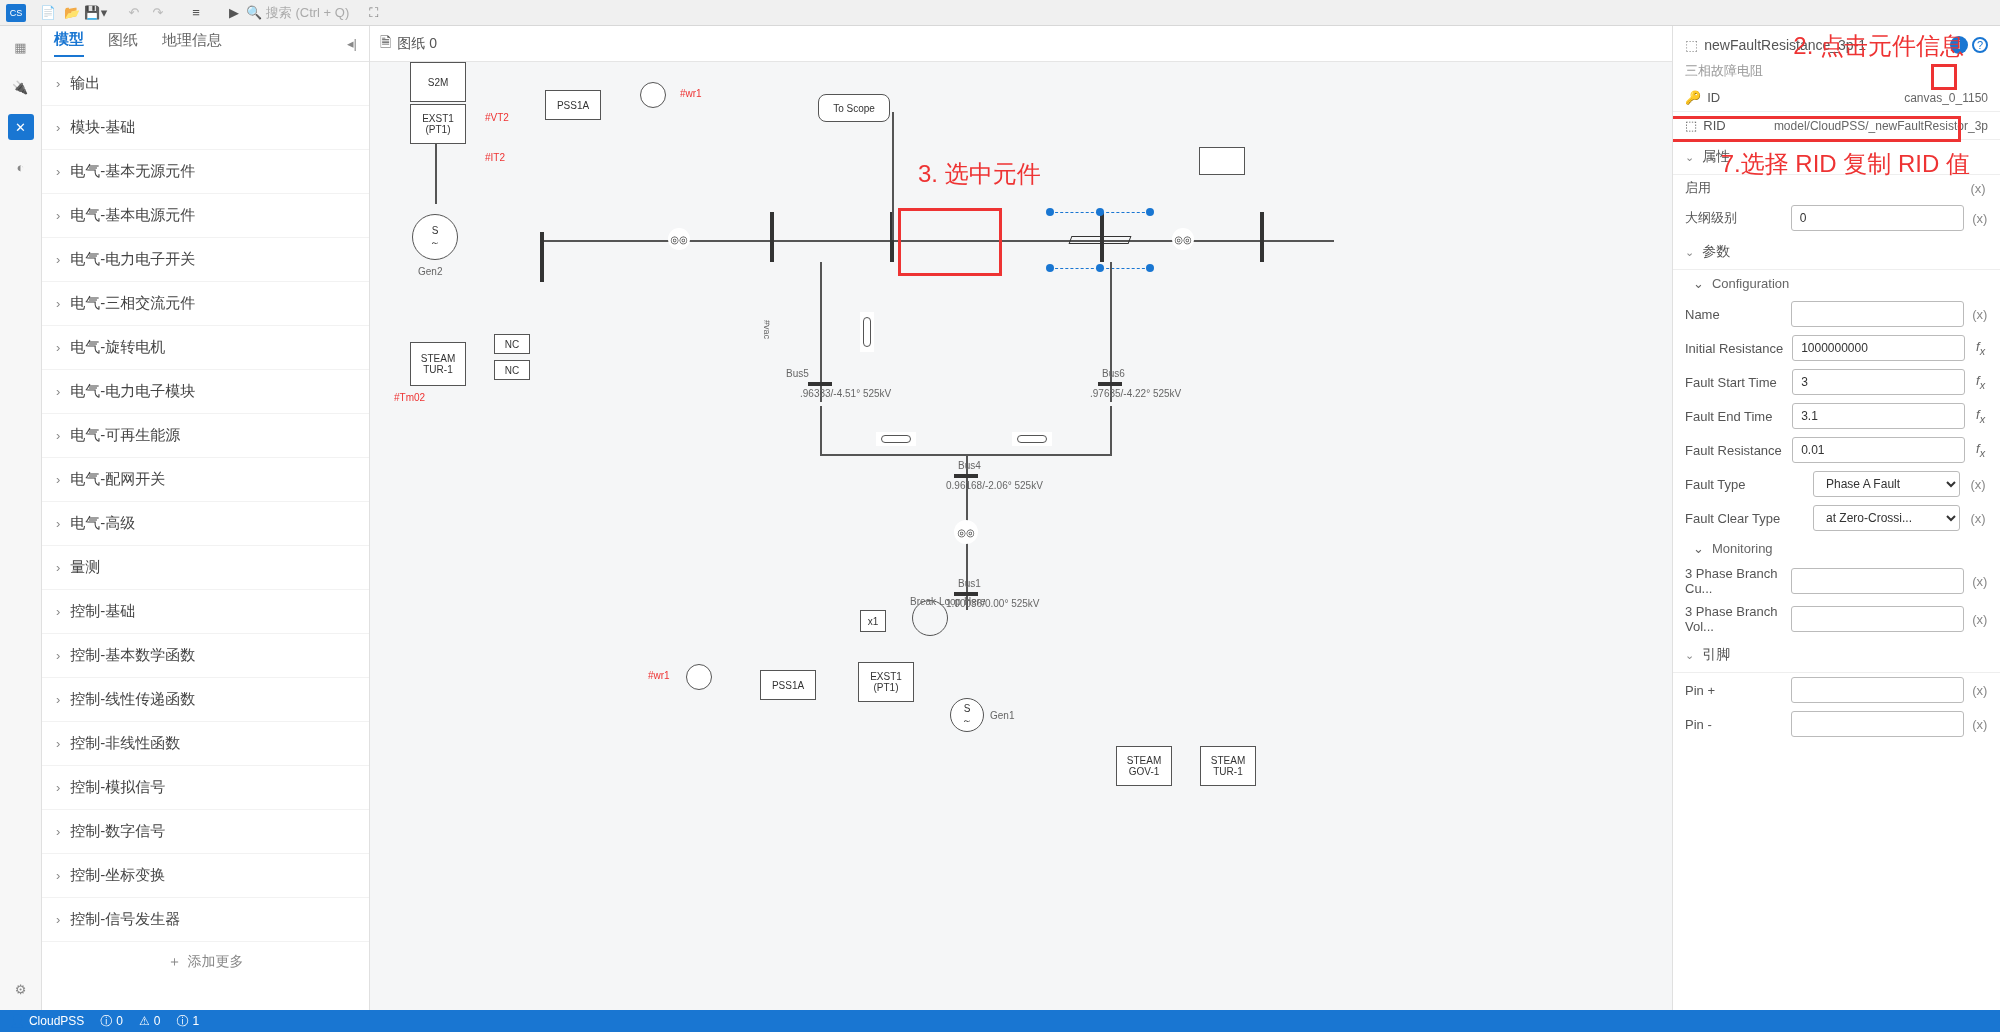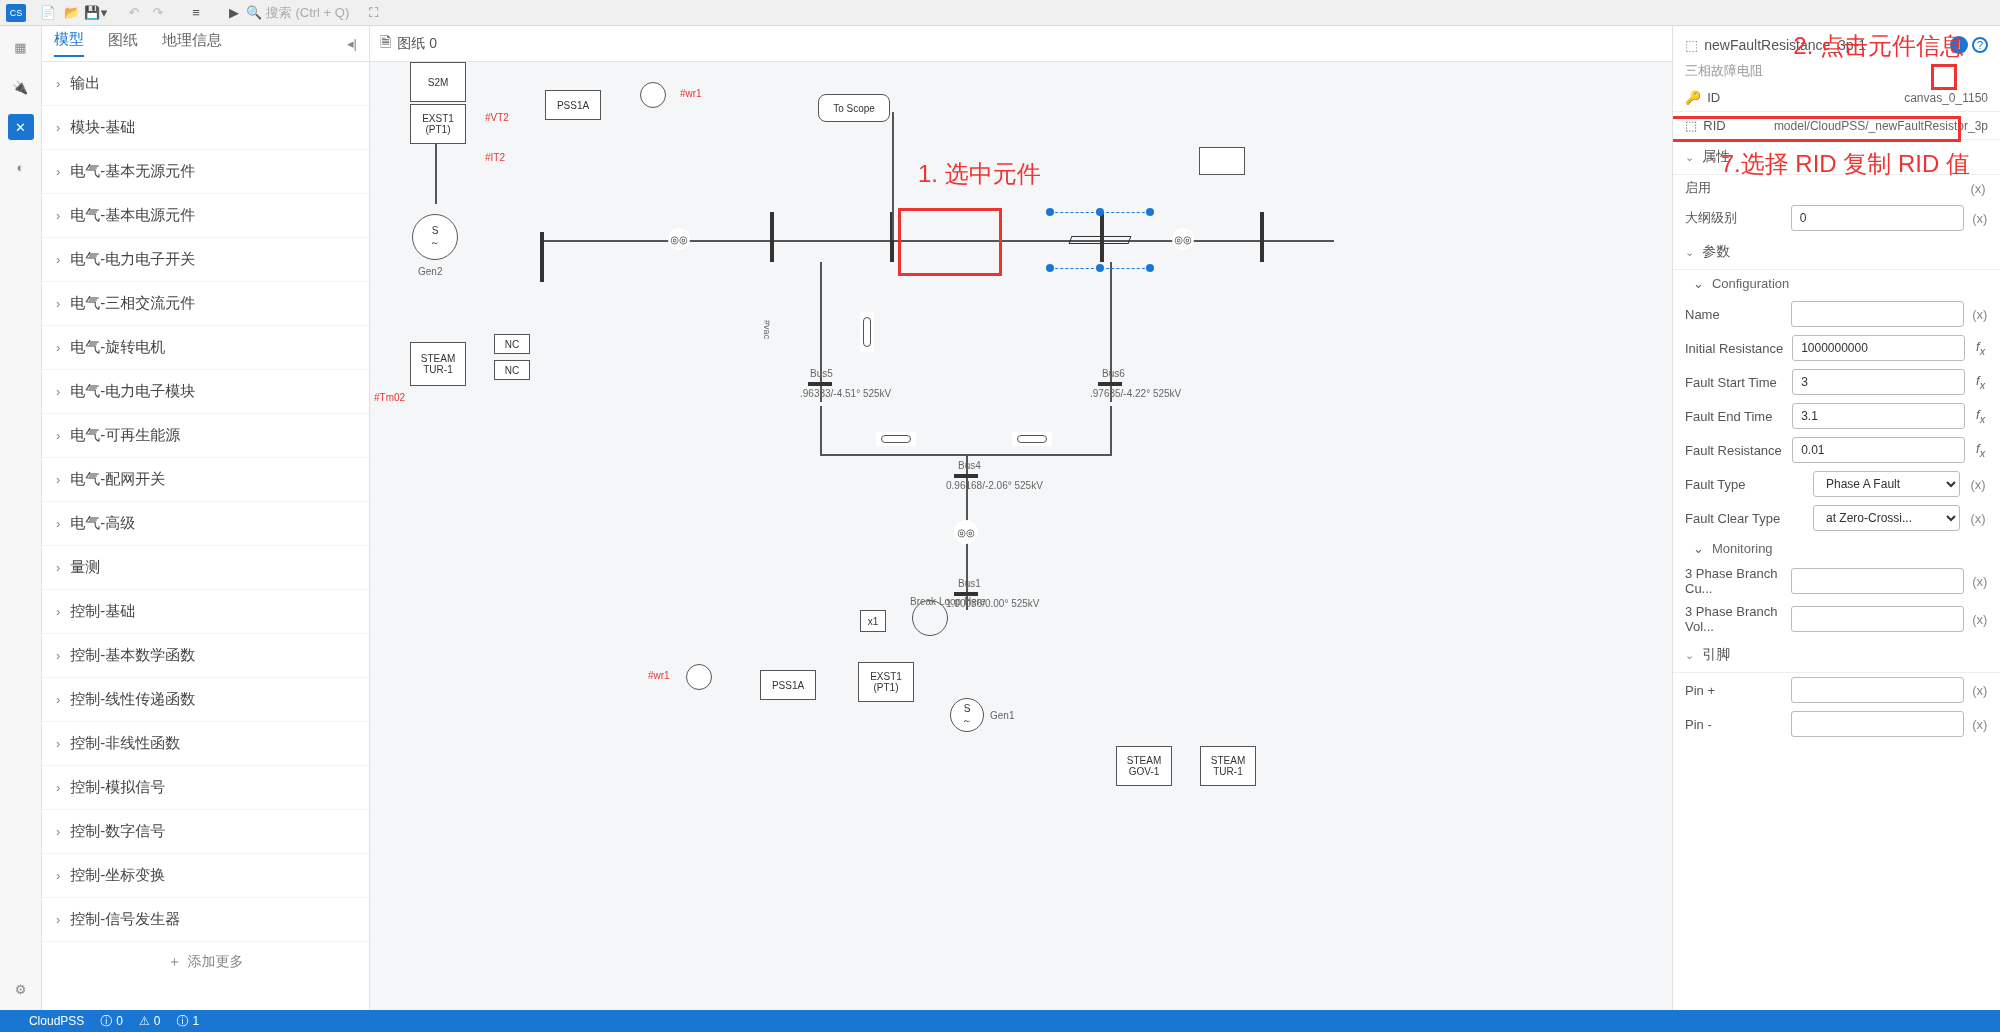--- a/index.html
+++ b/index.html
@@ -10,21 +10,21 @@
 .topbar .title { flex: 1; text-align: center; color: #666; font-size: 14px; }
 .topbar .search { color: #aaa; font-size: 13px; margin-right: 20px; }
 .topbar .fs { width: 20px; color: #777; }
 .leftbar { position: absolute; top: 26px; left: 0; width: 42px; bottom: 22px; background: #f7f7f7; border-right: 1px solid #e0e0e0; display: flex; flex-direction: column; align-items: center; padding-top: 8px; gap: 14px; }
 .leftbar .lb { width: 26px; height: 26px; display:flex;align-items:center;justify-content:center;color:#888;border-radius:3px;cursor:pointer;}
 .leftbar .lb.active { background:#1976d2;color:#fff;}
 .leftbar .settings{margin-top:auto;margin-bottom:8px;}
 .palette { position: absolute; top: 26px; left: 42px; width: 328px; bottom: 22px; background: #fff; border-right: 1px solid #e0e0e0; overflow-y: auto; }
 .palette .tabs { height: 36px; border-bottom: 1px solid #e5e5e5; display: flex; align-items: center; padding: 0 12px; gap: 24px; }
 .palette .tab { font-size: 15px; color: #666; cursor: pointer; padding-bottom:6px;}
-.palette .tab.active { color: #1976d2; border-bottom: 2px solid #1976d2; font-weight:400;}
+.palette .tab.active { color: #1976d2; border-bottom: 2px solid #1976d2; font-weight:700;}
 .palette .collapse { margin-left:auto;color:#888;cursor:pointer;}
 .palette .cat { height: 44px; display: flex; align-items: center; padding: 0 14px; border-bottom: 1px solid #f2f2f2; cursor: pointer; font-size: 15px; color: #444; }
 .palette .cat .chev { margin-right: 10px; color: #888; font-size:13px;}
 .palette .more { height: 40px; display: flex; align-items: center; justify-content: center; color: #888; font-size:14px;gap:6px;}
 .canvas-header { position: absolute; top: 26px; left: 370px; right: 0; height: 36px; border-bottom: 1px solid #e5e5e5; display: flex; align-items: center; padding: 0 10px; }
 .canvas-header .doc { display:flex;align-items:center;gap:6px;color:#555;font-size:14px;}
 .canvas-header .zoomctl{margin-left:auto;display:flex;align-items:center;gap:16px;color:#666;}
 .canvas-header .zoomctl span{cursor:pointer;}
 .canvas { position: absolute; top: 62px; left: 370px; right: 328px; bottom: 22px; background: #f5f6f7; overflow: hidden; }
 .canvas .schem { position: absolute; inset: 0; color:#888;}
@@ -203,21 +203,21 @@
     <div class="txt" style="left:310px;top:26px;color:#e33">#wr1</div>
     <div class="txt" style="left:115px;top:50px;color:#e33">#VT2</div>
     <div class="txt" style="left:115px;top:90px;color:#e33">#IT2</div>
     <div class="wire" style="left:65px;top:82px;width:2px;height:60px"></div>
     <div class="blk" style="left:42px;top:152px;width:46px;height:46px;border-radius:50%">S<br>～</div>
     <div class="txt" style="left:48px;top:204px">Gen2</div>
     <div class="blk" style="left:40px;top:280px;width:56px;height:44px">STEAM
 TUR-1</div>
     <div class="blk" style="left:124px;top:272px;width:36px;height:20px">NC</div>
     <div class="blk" style="left:124px;top:298px;width:36px;height:20px">NC</div>
-    <div class="txt" style="left:4px;top:330px;color:#e33">#Tm02</div>
+    <div class="txt" style="left:24px;top:330px;color:#e33">#Tm02</div>
 
     <div class="bus" style="left:170px;top:170px;width:4px;height:50px"></div>
     <div class="wire" style="left:174px;top:178px;width:790px;height:1.5px"></div>
     <div class="blk" style="left:298px;top:166px;width:22px;height:22px;border-radius:50%;border:none">◎◎</div>
     <div class="bus" style="left:400px;top:150px;width:4px;height:50px"></div>
     <div class="bus" style="left:520px;top:150px;width:4px;height:50px"></div>
     <div class="blk" style="left:448px;top:32px;width:72px;height:28px;border-radius:8px">To Scope</div>
     <div class="wire" style="left:522px;top:50px;width:1.5px;height:128px"></div>
     <div class="bus" style="left:730px;top:150px;width:4px;height:50px"></div>
     <div class="blk" style="left:802px;top:166px;width:22px;height:22px;border-radius:50%;border:none">◎◎</div>
@@ -232,21 +232,21 @@
       <div class="sel-dot" style="left:-4px;bottom:-4px"></div>
       <div class="sel-dot" style="right:-4px;bottom:-4px"></div>
       <div class="sel-dot" style="left:46px;top:-4px"></div>
       <div class="sel-dot" style="left:46px;bottom:-4px"></div>
       <div style="position:absolute;left:20px;top:24px;width:60px;height:8px;border:1.5px solid #333;transform:skewX(-20deg)"></div>
     </div>
     <div class="anno-box" style="left:528px;top:146px;width:104px;height:68px"></div>
 
     <div class="wire" style="left:450px;top:200px;width:1.5px;height:140px"></div>
     <div class="bus" style="left:438px;top:320px;width:24px;height:4px"></div>
-    <div class="txt" style="left:440px;top:306px">Bus5</div>
+    <div class="txt" style="left:416px;top:306px">Bus5</div>
     <div class="txt" style="left:430px;top:326px;line-height:1.2">.96333/-4.51°
 525kV</div>
     <div class="wire" style="left:450px;top:344px;width:1.5px;height:48px"></div>
 
     <div class="wire" style="left:740px;top:200px;width:1.5px;height:140px"></div>
     <div class="bus" style="left:728px;top:320px;width:24px;height:4px"></div>
     <div class="txt" style="left:732px;top:306px">Bus6</div>
     <div class="txt" style="left:720px;top:326px;line-height:1.2">.97635/-4.22°
 525kV</div>
     <div class="wire" style="left:740px;top:344px;width:1.5px;height:48px"></div>
@@ -286,21 +286,21 @@
       </div>
     <div class="blk" style="left:506px;top:370px;width:40px;height:14px;border:none">
         <div style="width:30px;height:8px;border:1px solid #555;border-radius:4px"></div>
       </div>
     <div class="blk" style="left:642px;top:370px;width:40px;height:14px;border:none">
         <div style="width:30px;height:8px;border:1px solid #555;border-radius:4px"></div>
       </div>
     <div class="txt" style="left:392px;top:258px;writing-mode:vertical-rl;font-size:9px">#vac</div>
   </div>
 
-  <div class="anno" style="left:548px;top:96px">1. 选中元件</div>
+  <div class="anno" style="left:548px;top:96px">3. 选中元件</div>
 </div>
 
 <div class="right">
   <div class="hdr">
     <span style="margin-right:6px;color:#888">⬚</span>
     <span>newFaultResistance_3p-1</span>
     <span class="qmk">i</span>
     <span style="width:16px;height:16px;border:2px solid #1976d2;border-radius:50%;color:#1976d2;display:flex;align-items:center;justify-content:center;font-size:11px;margin-left:4px">?</span>
   </div>
   <div class="anno-box-r" style="top:38px;left:258px;width:26px;height:26px"></div>

